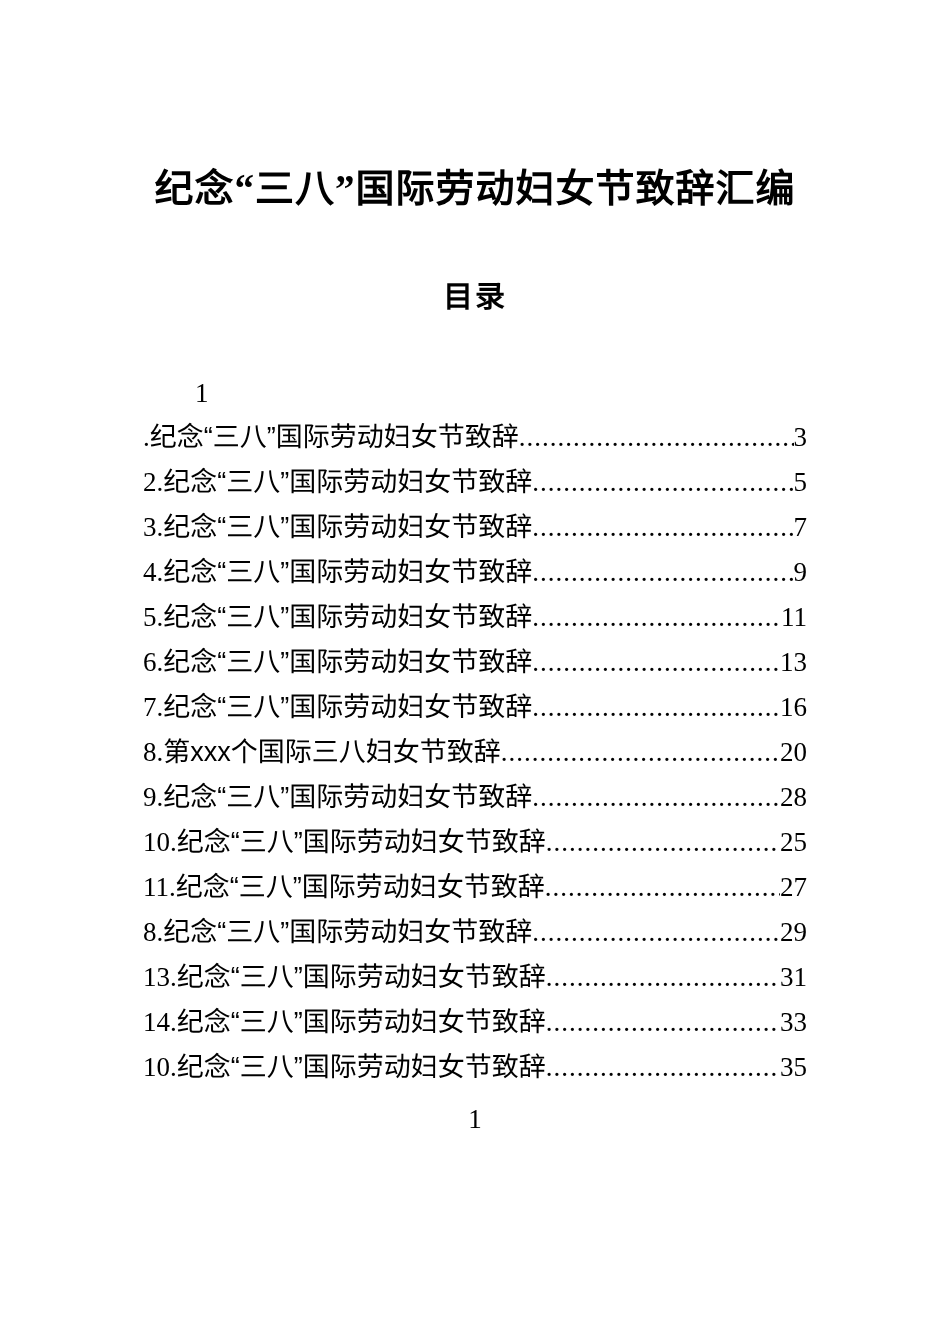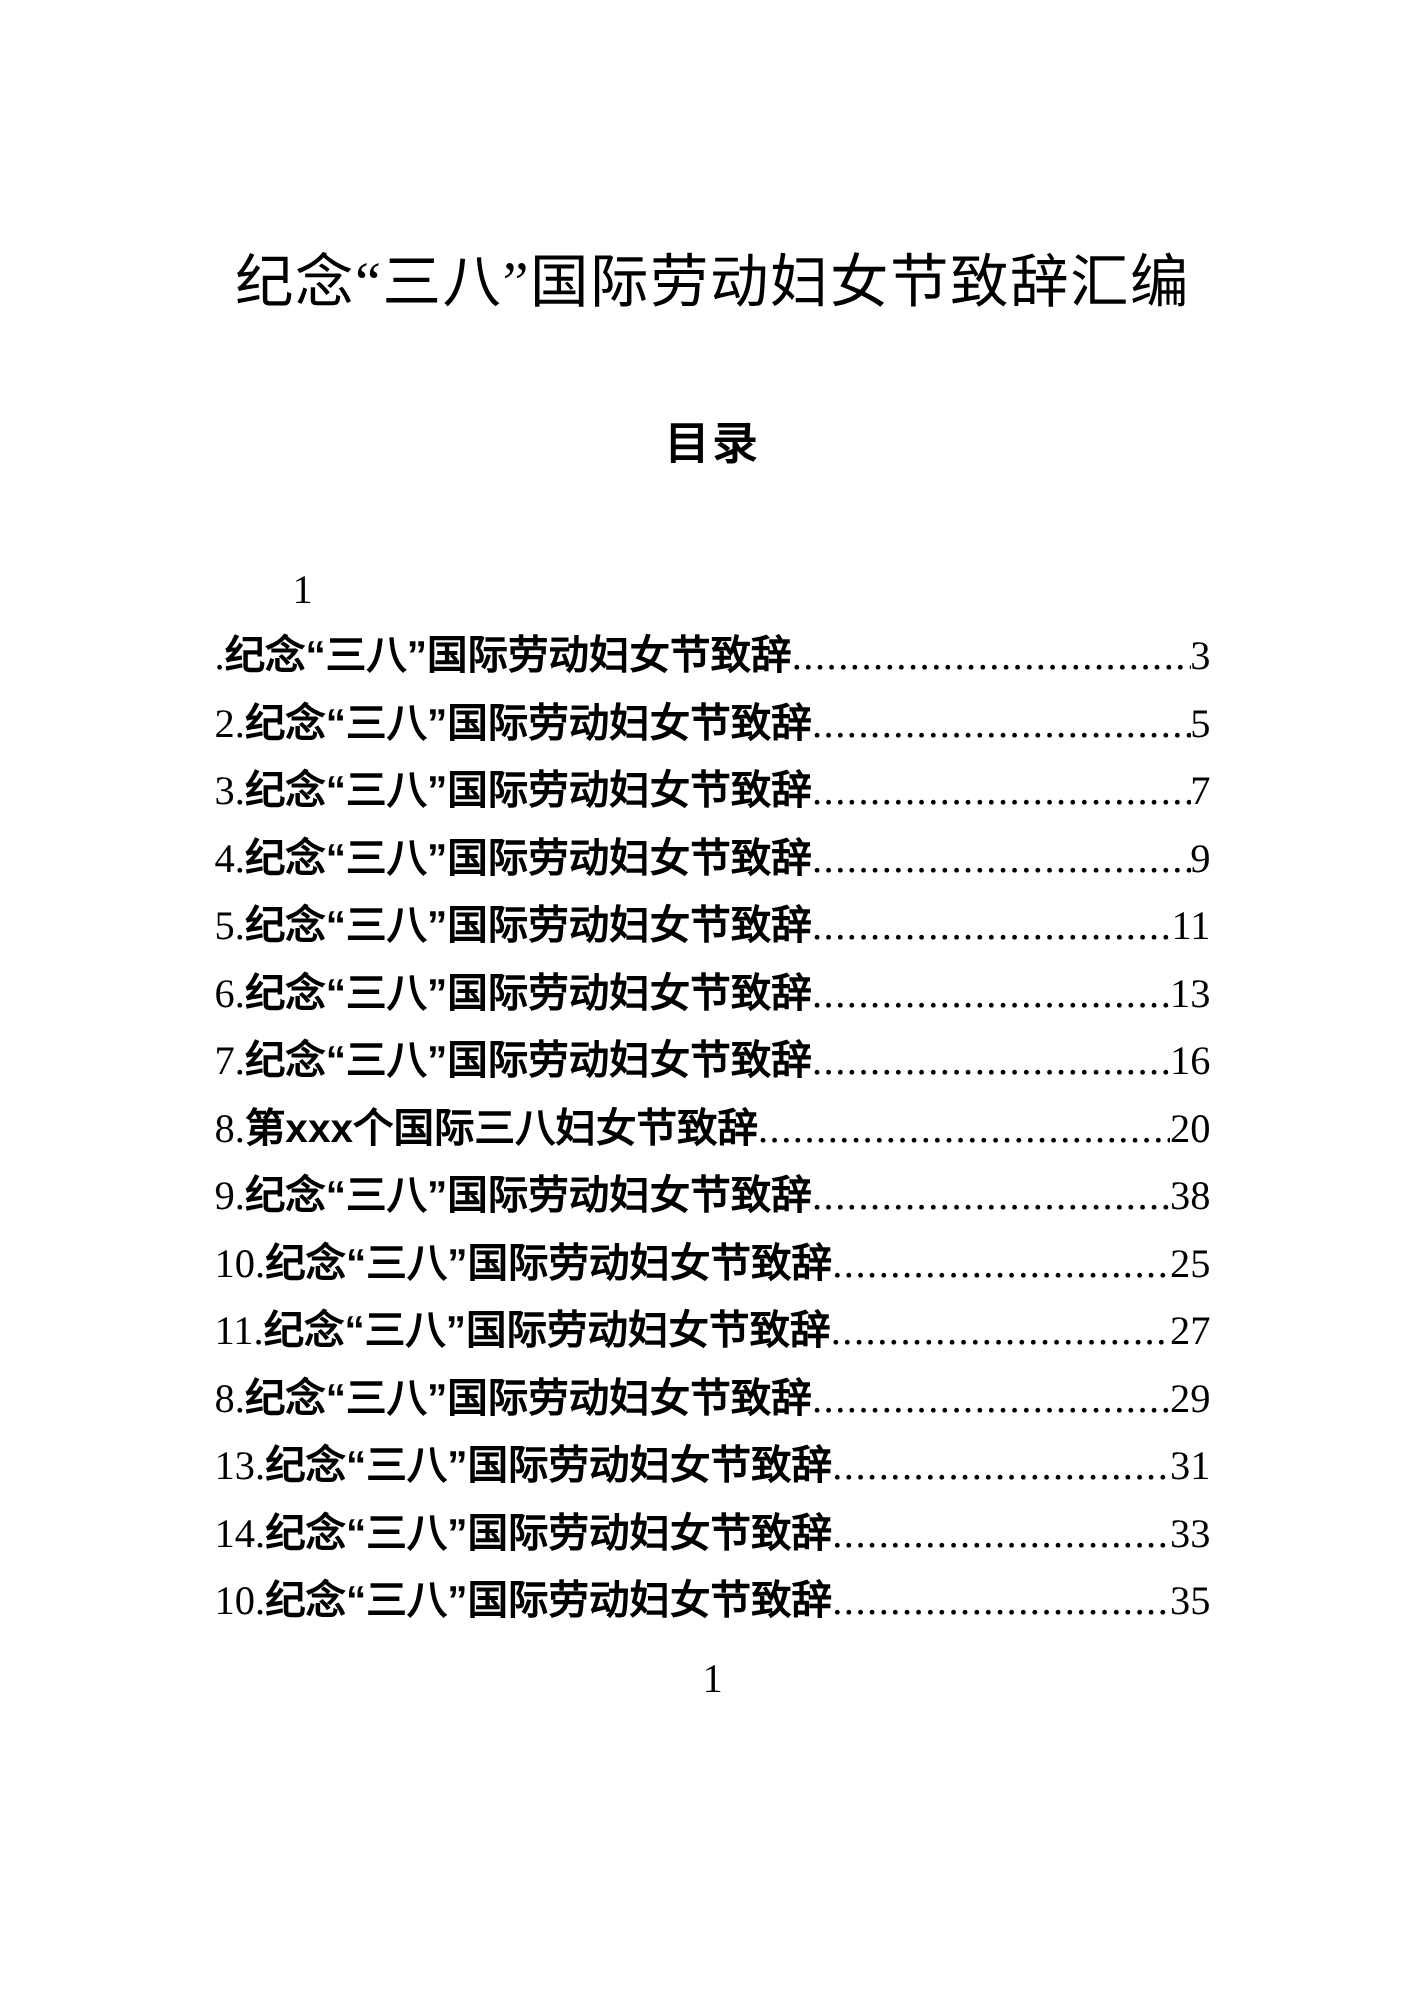--- a/index.html
+++ b/index.html
@@ -17,21 +17,21 @@
     box-sizing: border-box;
     width: 950px;
     height: 1344px;
     padding: 0 143px;
     background: #ffffff;
   }
   .doc-title {
     margin: 165px 0 0 0;
     text-align: center;
     font-family: "Liberation Serif", "DejaVu Serif", serif;
-    font-weight: normal;
+    font-weight: bold;
     font-size: 39px;
     line-height: 1.25;
     letter-spacing: 1px;
     white-space: nowrap;
   }
   .doc-subtitle {
     margin-top: 33px;
     text-align: center;
     font-family: "Liberation Serif", "DejaVu Serif", serif;
     font-weight: bold;
@@ -63,21 +63,21 @@
     line-height: 45px;
     font-size: 27px;
     cursor: pointer;
   }
   .toc-num {
     font-family: "Liberation Serif", "DejaVu Serif", serif;
     white-space: nowrap;
   }
   .toc-title {
     font-family: "Liberation Sans", "DejaVu Sans", sans-serif;
-    font-weight: 700;
+    font-weight: 400;
     white-space: nowrap;
   }
   .toc-dots {
     flex: 1 1 auto;
     overflow: hidden;
     white-space: nowrap;
     font-family: "Liberation Serif", "DejaVu Serif", serif;
     letter-spacing: 1px;
   }
   .toc-dots::after {
@@ -154,21 +154,21 @@
       <div class="toc-row">
     <span class="toc-num">8.</span>
     <span class="toc-title">第xxx个国际三八妇女节致辞</span>
     <span class="toc-dots"></span>
     <span class="toc-page">20</span>
   </div>
       <div class="toc-row">
     <span class="toc-num">9.</span>
     <span class="toc-title">纪念“三八”国际劳动妇女节致辞</span>
     <span class="toc-dots"></span>
-    <span class="toc-page">38</span>
+    <span class="toc-page">28</span>
   </div>
       <div class="toc-row">
     <span class="toc-num">10.</span>
     <span class="toc-title">纪念“三八”国际劳动妇女节致辞</span>
     <span class="toc-dots"></span>
     <span class="toc-page">25</span>
   </div>
       <div class="toc-row">
     <span class="toc-num">11.</span>
     <span class="toc-title">纪念“三八”国际劳动妇女节致辞</span>

